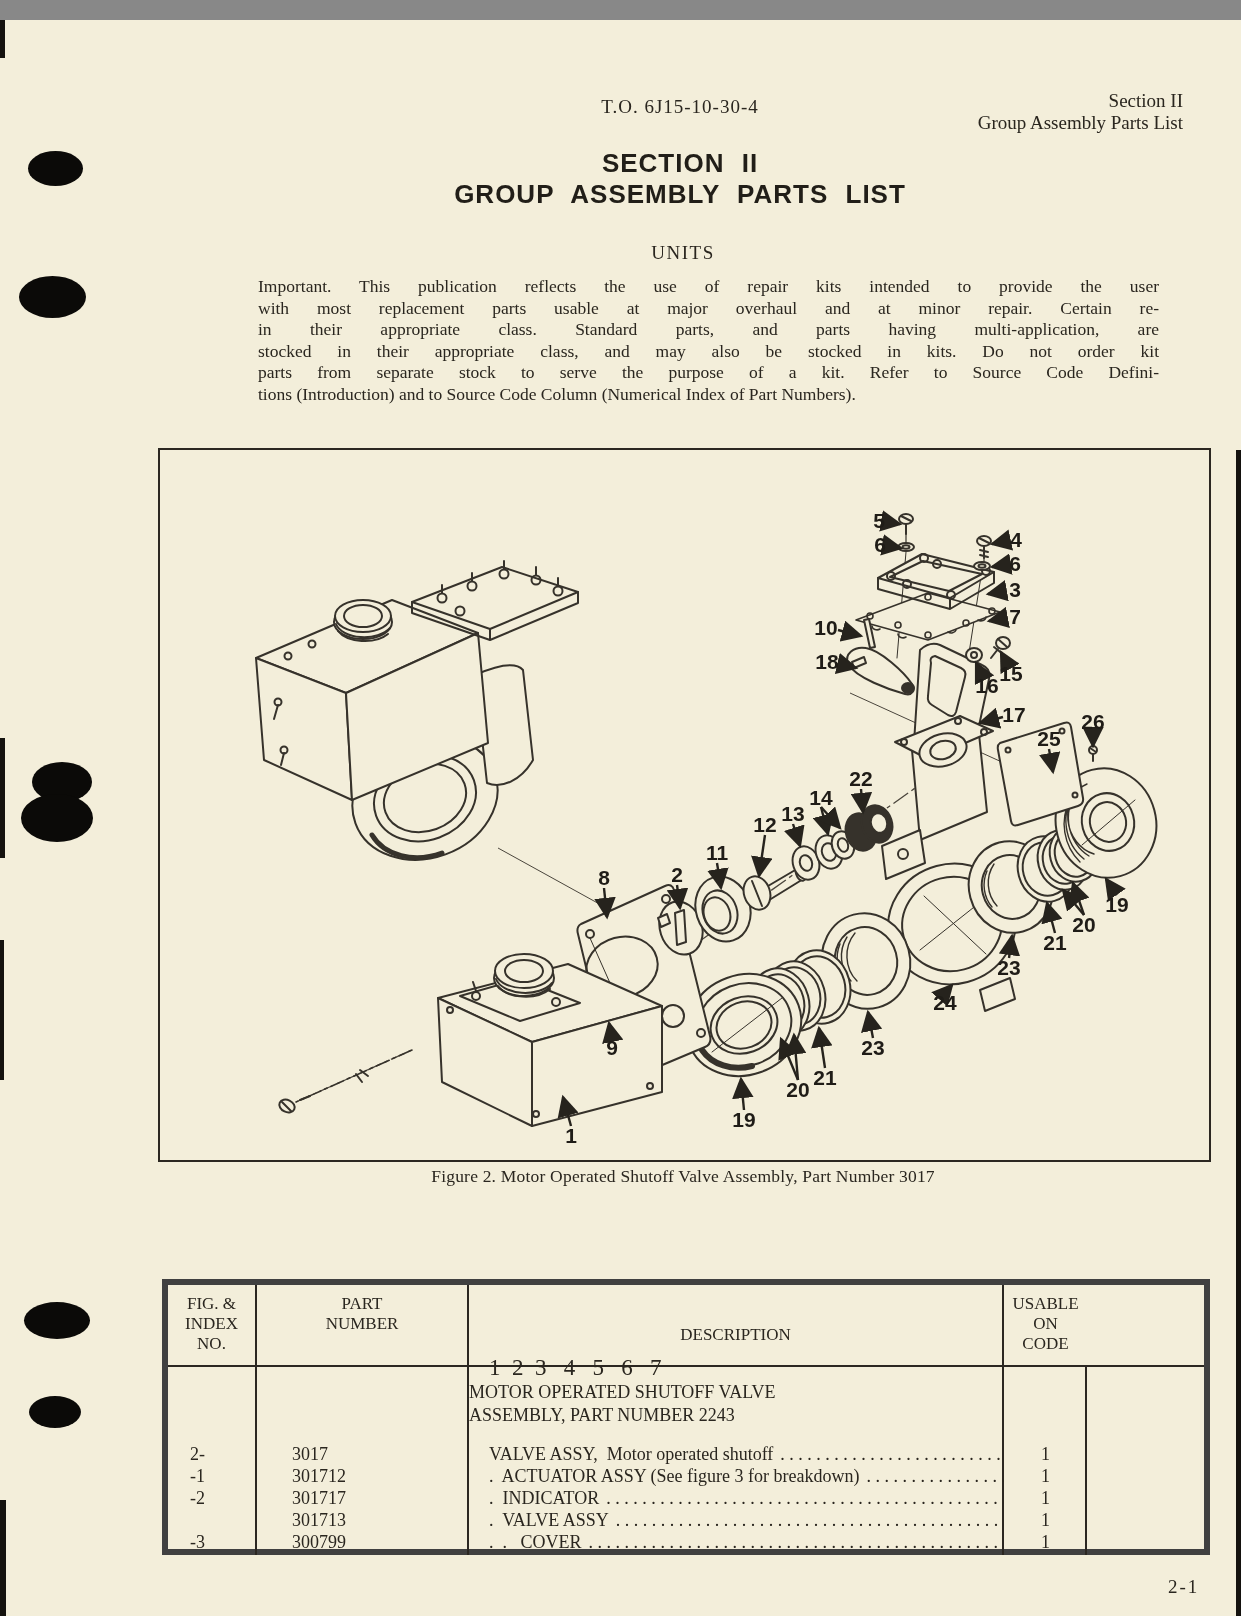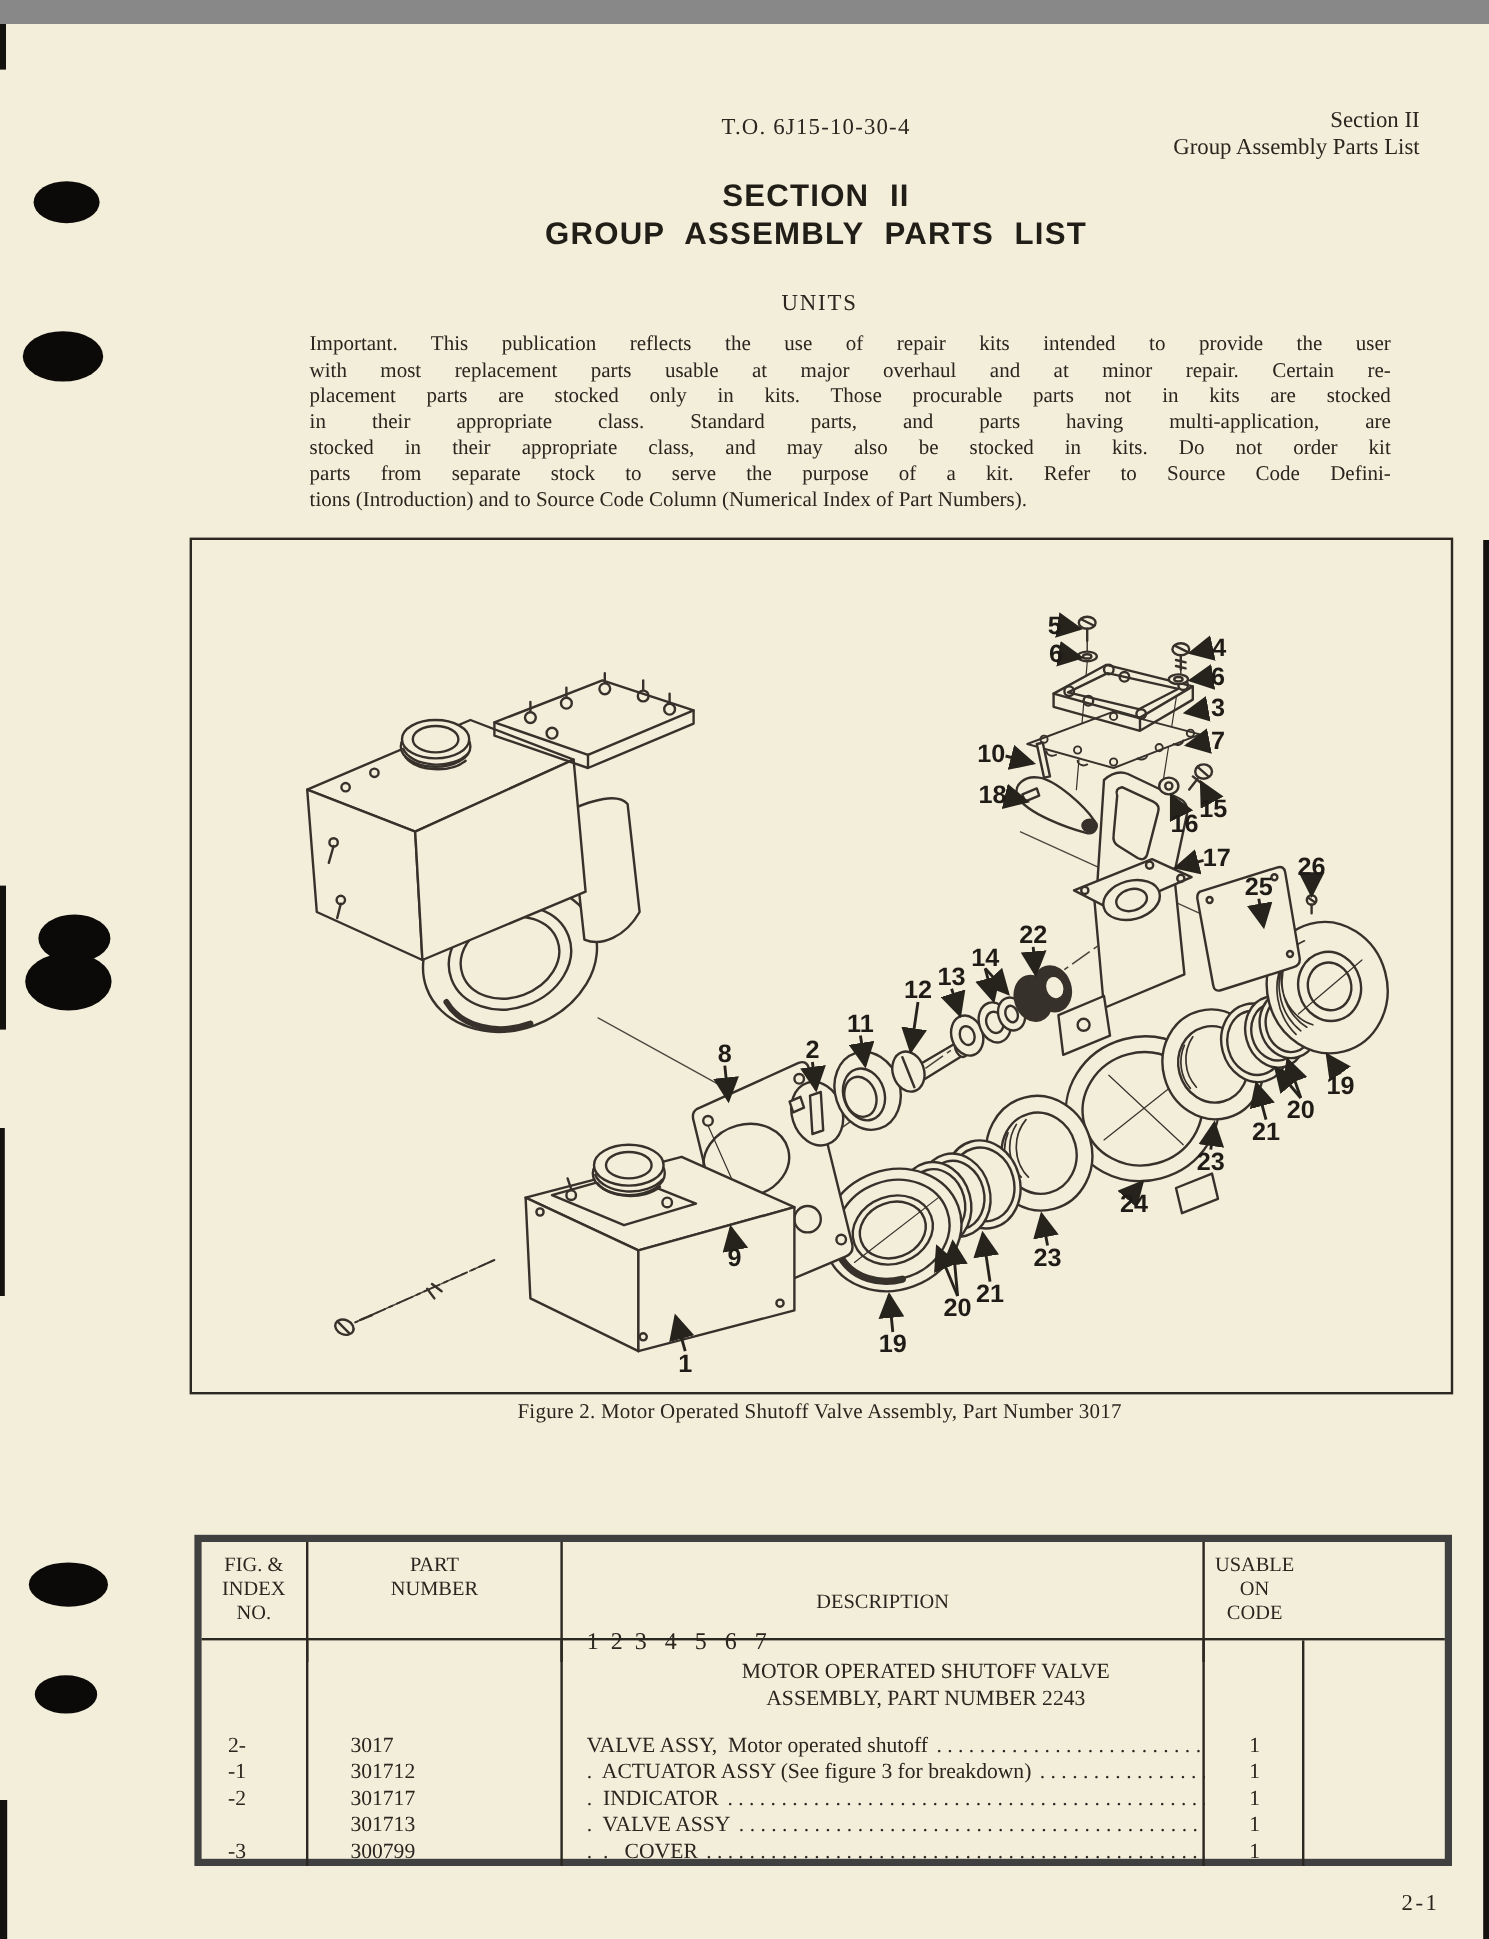--- a/index.html
+++ b/index.html
@@ -29,26 +29,26 @@
   
   .parts-table{position:absolute;left:162px;top:1259px;width:1048px;height:276px;
                border:6px solid #404040;box-sizing:border-box;font-size:18px;color:#2a261f;}
   .tgrid{display:grid;grid-template-columns:89px 212px 535px 83px 125px;}
   .thead{height:82px;border-bottom:2px solid #2b2721;box-sizing:border-box;}
   .thead .cell{border-right:2px solid #2b2721;box-sizing:border-box;text-align:center;
                font-size:17px;line-height:20px;padding-top:9px;white-space:pre-line;}
   .thead .cell:last-child{border-right:none;}
   .cell-desc-head{position:relative;}
   .cell-desc-head .dlabel{display:block;margin-top:11px;}
-  .cell-desc-head .dcols{position:absolute;left:20px;bottom:7px;white-space:pre;font-size:20px;}
+  .cell-desc-head .dcols{position:absolute;left:20px;bottom:7px;white-space:pre;font-size:23px;}
   .tbody{height:188px;}
   .tbody .bcol{border-right:2px solid #2b2721;box-sizing:border-box;}
   .tbody .bcol:last-child{border-right:none;}
   .bwrap{display:grid;grid-template-columns:89px 212px 535px 83px 125px;height:188px;}
-  .group-title{ text-align:center;line-height:23px;margin-top:14px;padding-left:35px;}
+  .group-title{ line-height:23px;margin-top:14px;}
   .rows{margin-top:16px;}
   .rowline{height:22px;line-height:22px;display:grid;grid-template-columns:89px 212px 535px 83px;}
   .c-fig{text-align:right;padding-right:52px;}
   .c-part{padding-left:35px;}
   .c-desc{padding-left:20px;display:flex;min-width:0;}
   .c-desc .t{white-space:pre;}
   .c-desc .leader{flex:1;overflow:hidden;white-space:nowrap;padding-left:7px;padding-right:8px;}
   .c-units{text-align:center;}
   .page-num{position:absolute;left:1168px;top:1556px;font-size:19px;letter-spacing:2px;}
   
@@ -79,21 +79,20 @@
 
   <div class="doc-title">
     <div>SECTION  II</div>
     <div>GROUP  ASSEMBLY  PARTS  LIST</div>
   </div>
 
   <div class="note-head">UNITS</div>
   <div class="note-para">
       <div class="note-line">Important.  This publication reflects the use of repair kits intended to provide the user</div>
       <div class="note-line">with most replacement parts usable at major overhaul and at minor repair.  Certain re-</div>
-      <div class="note-line">placement parts are stocked only in kits.  Those procurable parts not in kits are stocked</div>
       <div class="note-line">in their appropriate class.  Standard parts, and parts having multi-application, are</div>
       <div class="note-line">stocked in their appropriate class, and may also be stocked in kits.  Do not order kit</div>
       <div class="note-line">parts from separate stock to serve the purpose of a kit.  Refer to Source Code Defini-</div>
       <div class="note-line">tions (Introduction) and to Source Code Column (Numerical Index of Part Numbers).</div>
     </div>
 
   <div class="figure-box">
     <svg viewBox="0 0 1049 710">
       <defs>
         <marker id="ah" markerWidth="10" markerHeight="9" refX="8" refY="4.5" orient="auto">

